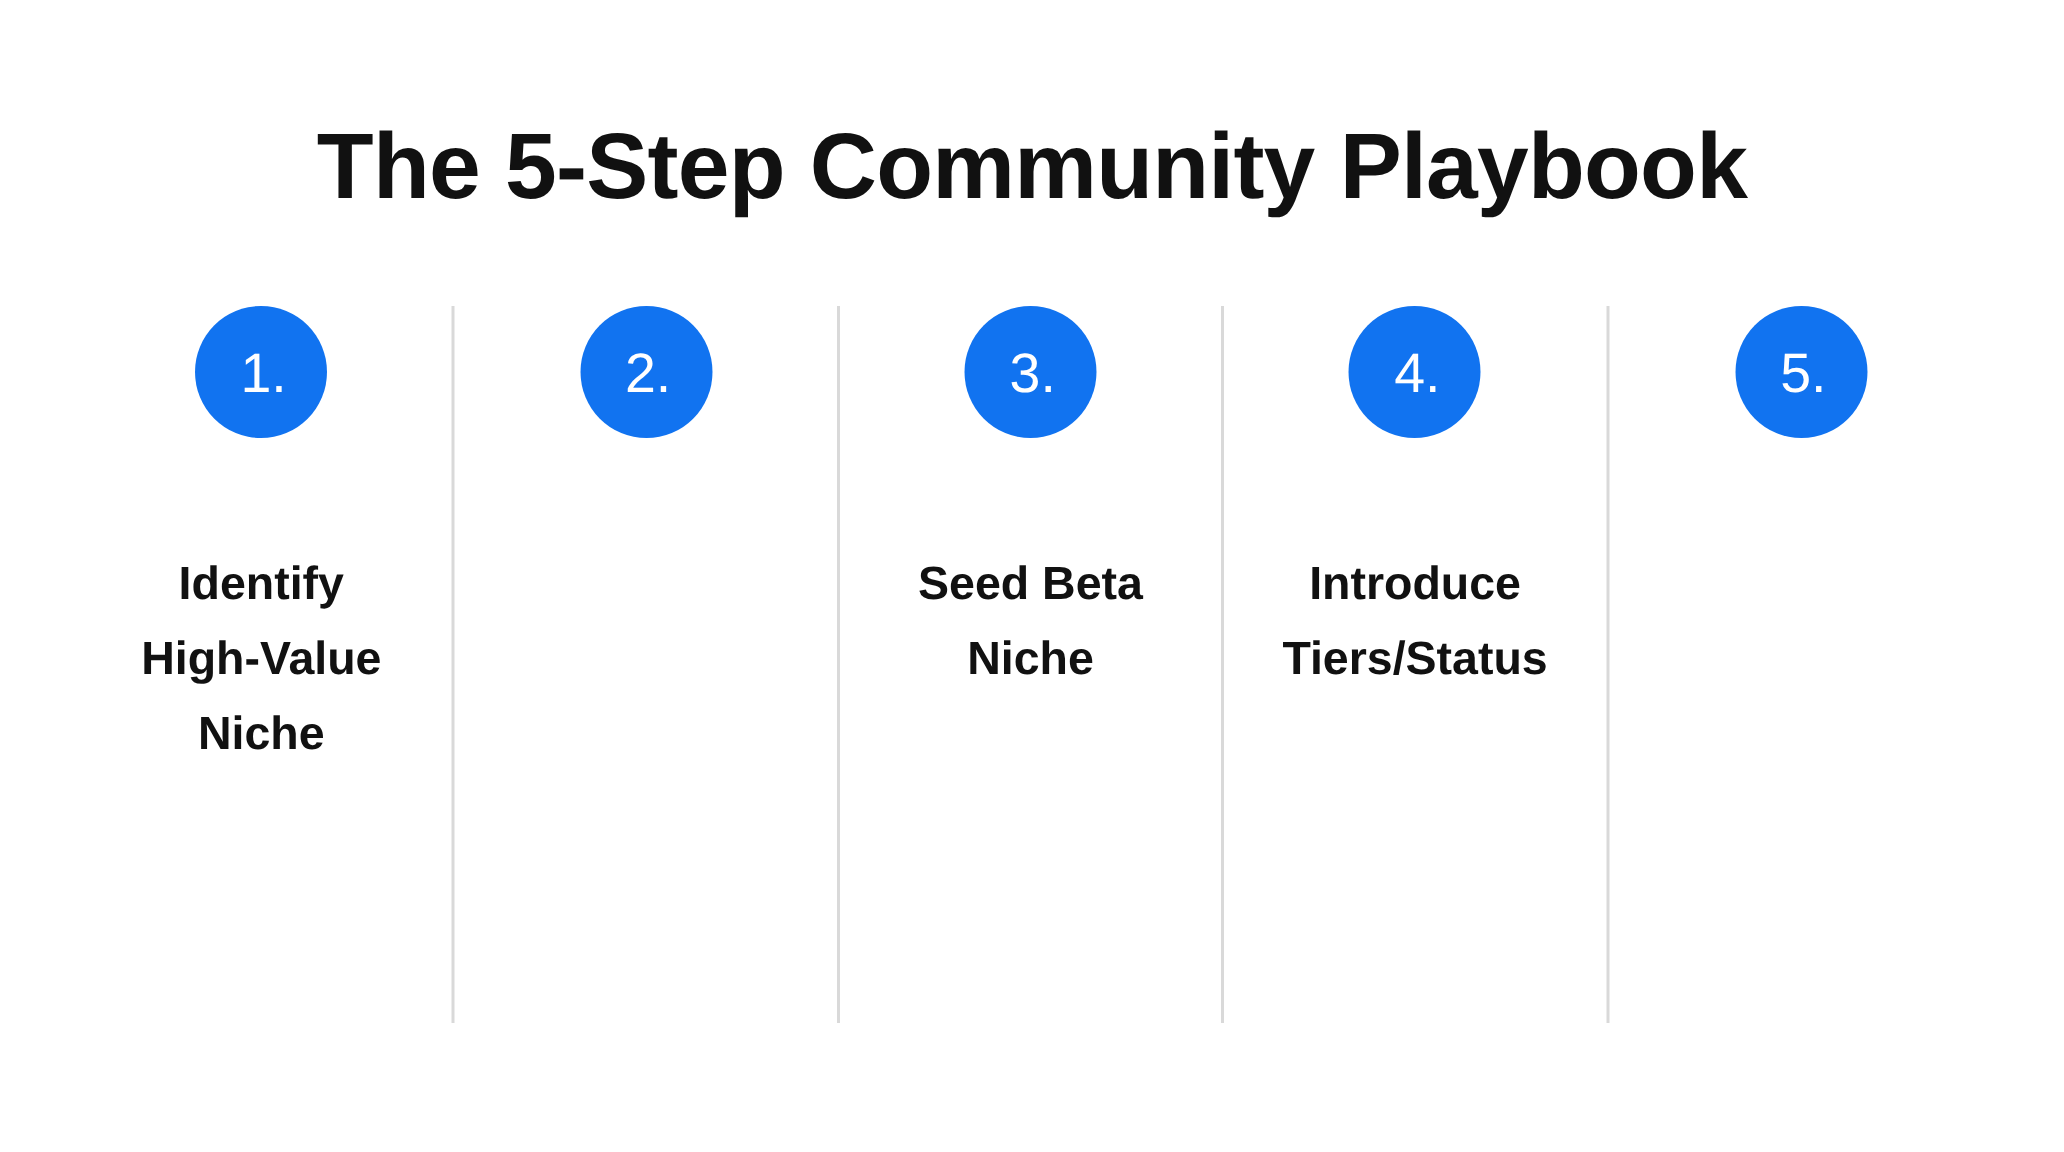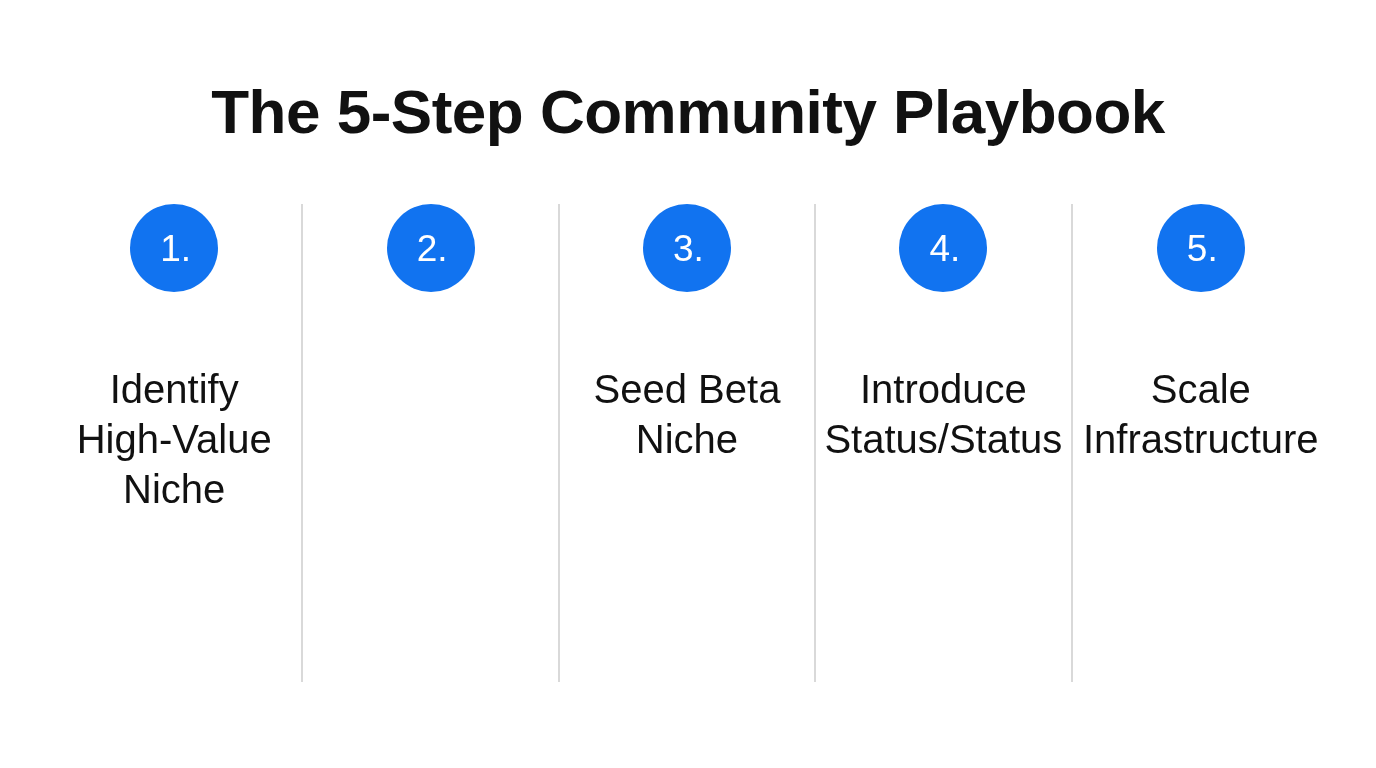--- a/index.html
+++ b/index.html
@@ -62,23 +62,23 @@
   }
   .step-number {
     color: #ffffff;
     font-size: 37px;
     font-weight: 400;
     line-height: 1;
     padding-left: 3px;
   }
   .step-label {
     margin-top: 72px;
-    font-size: 40px;
+    font-size: 31px;
     line-height: 50px;
-    font-weight: 400;
+    font-weight: 700;
     color: var(--text, #111111);
     text-align: center;
     white-space: pre-line;
     width: 100%;
   }
 </style>
 </head>
 <body>
 
 <div class="canvas">
@@ -108,25 +108,23 @@
       </div>
       <div class="step-label">Seed Beta
 Niche</div>
     </div>
 
     <div class="step-col has-divider">
       <div class="step-circle">
         <span class="step-number">4.</span>
       </div>
       <div class="step-label">Introduce
-Status/Status</div>
+Tiers/Status</div>
     </div>
 
     <div class="step-col">
       <div class="step-circle">
         <span class="step-number">5.</span>
       </div>
-      <div class="step-label">Scale
-Infrastructure</div>
     </div>
 
   </div>
 </div>
 
 </body></html>

